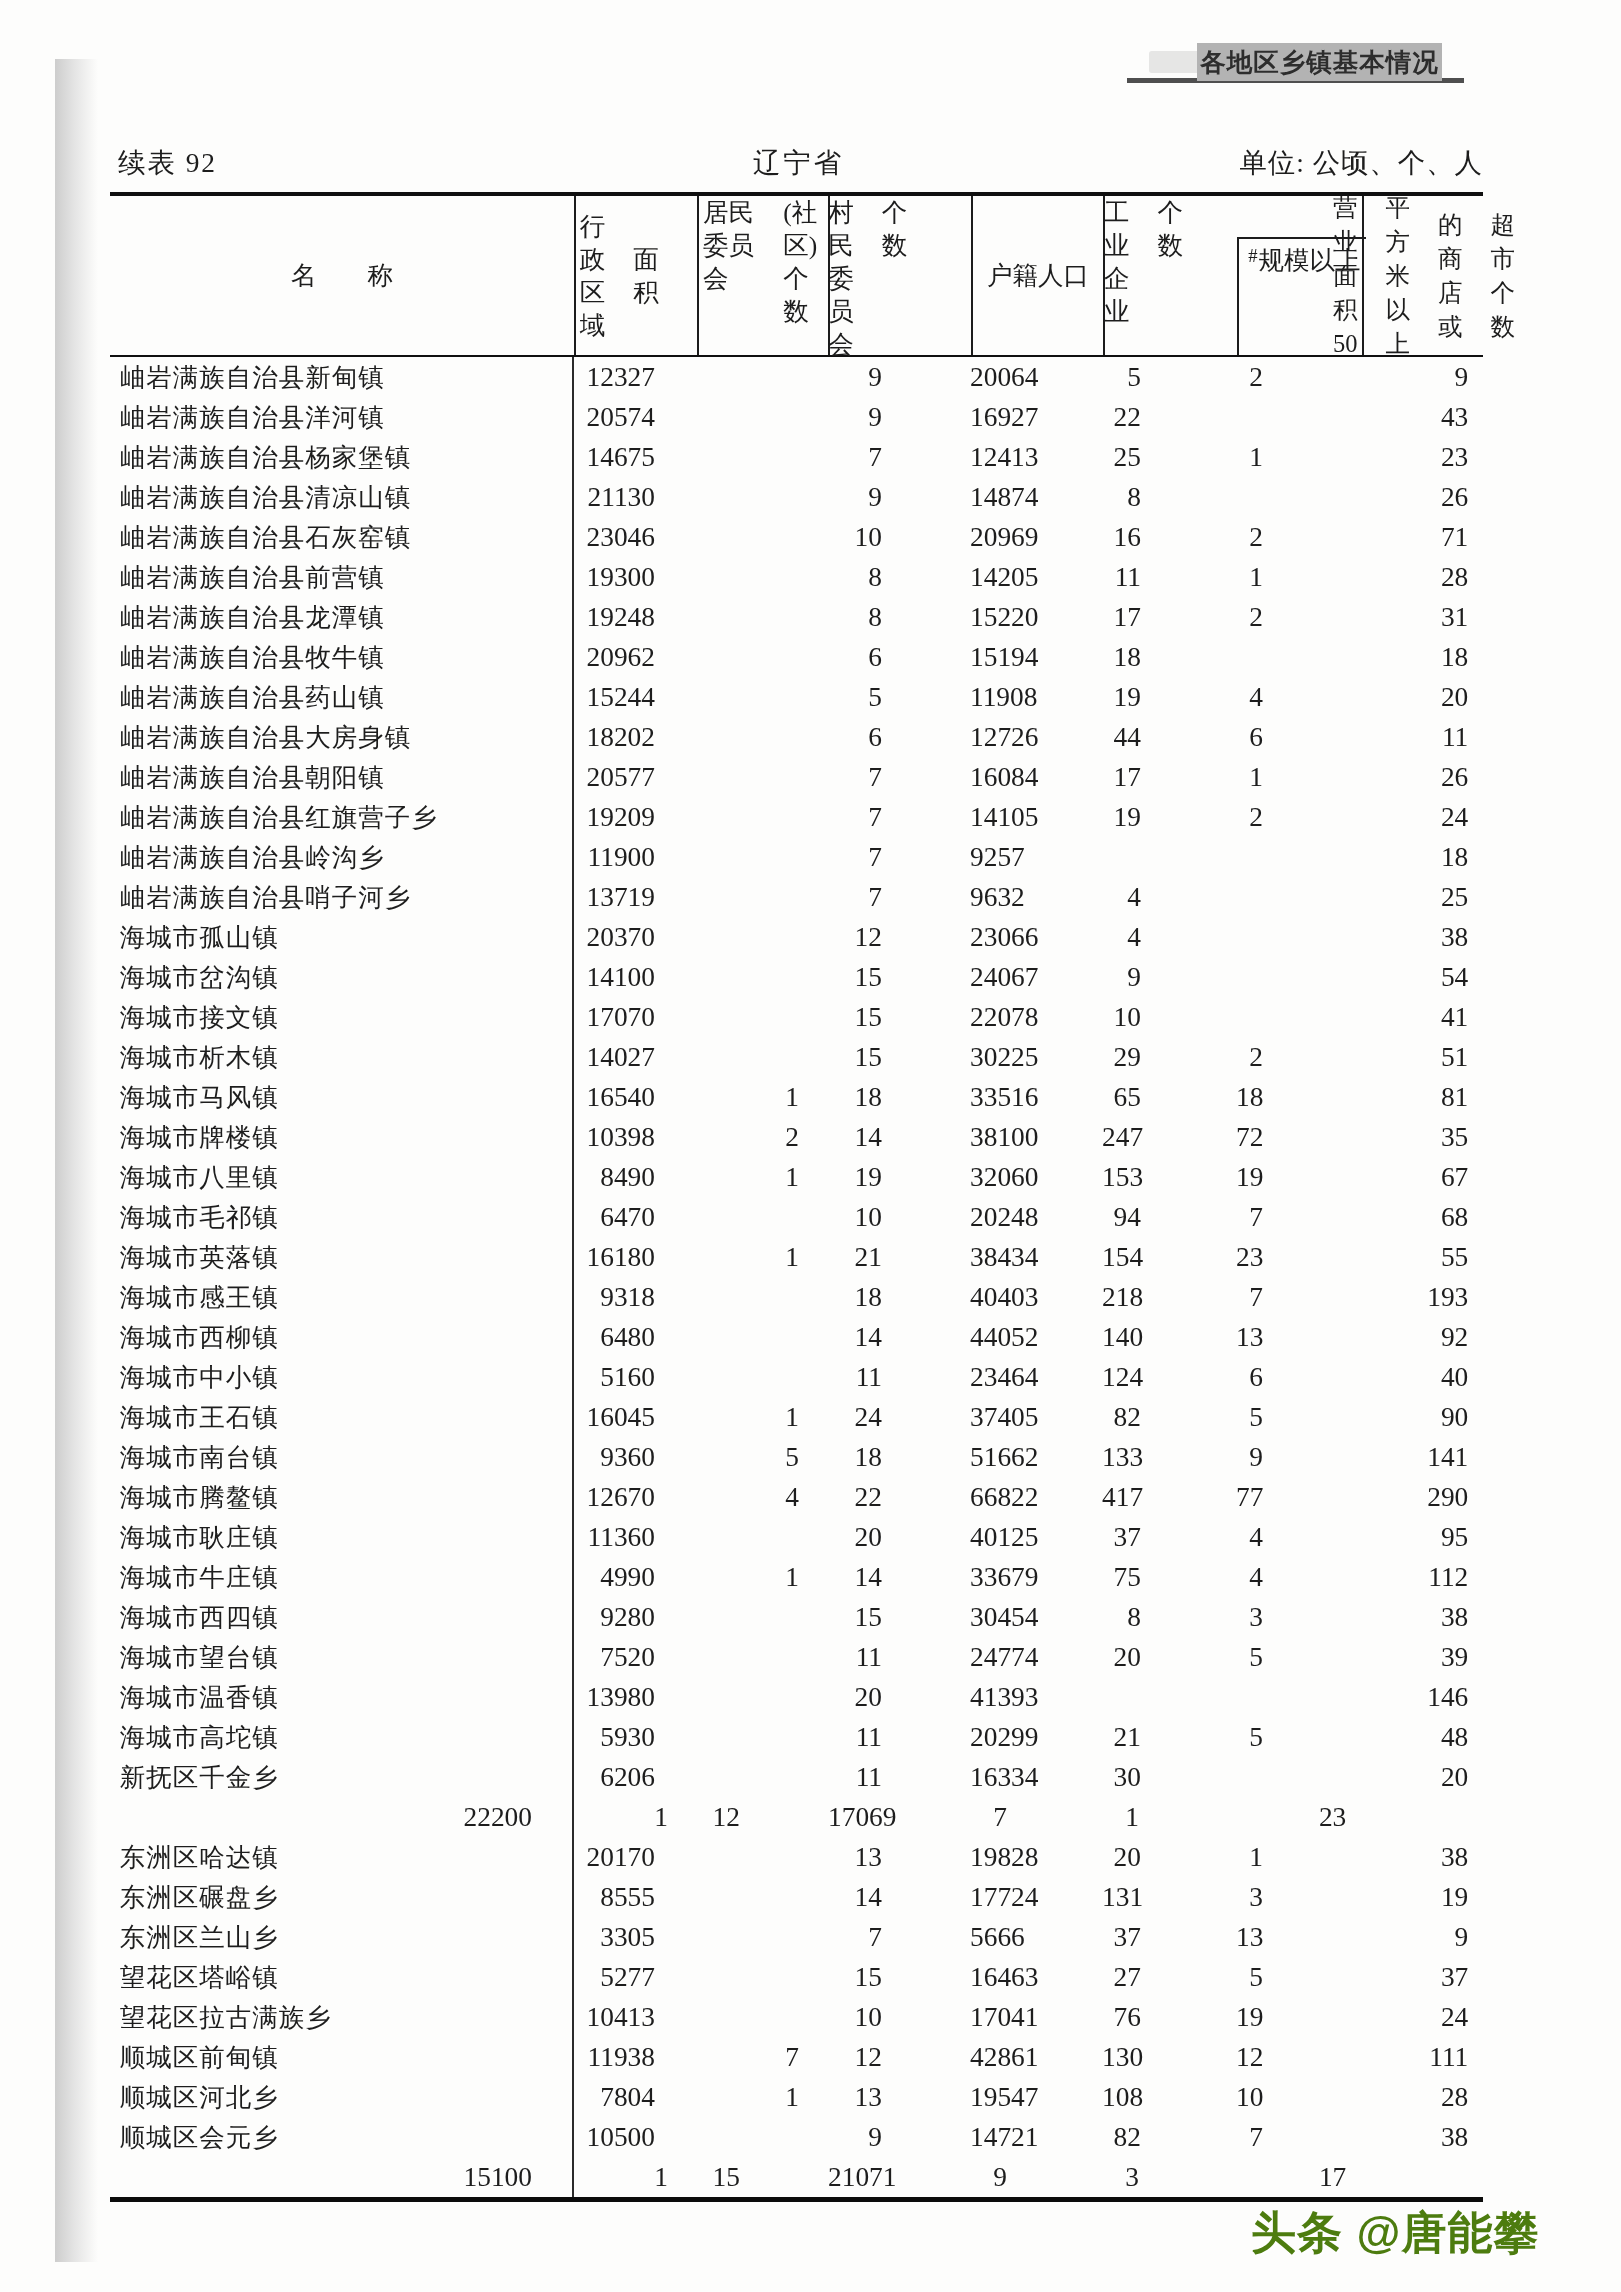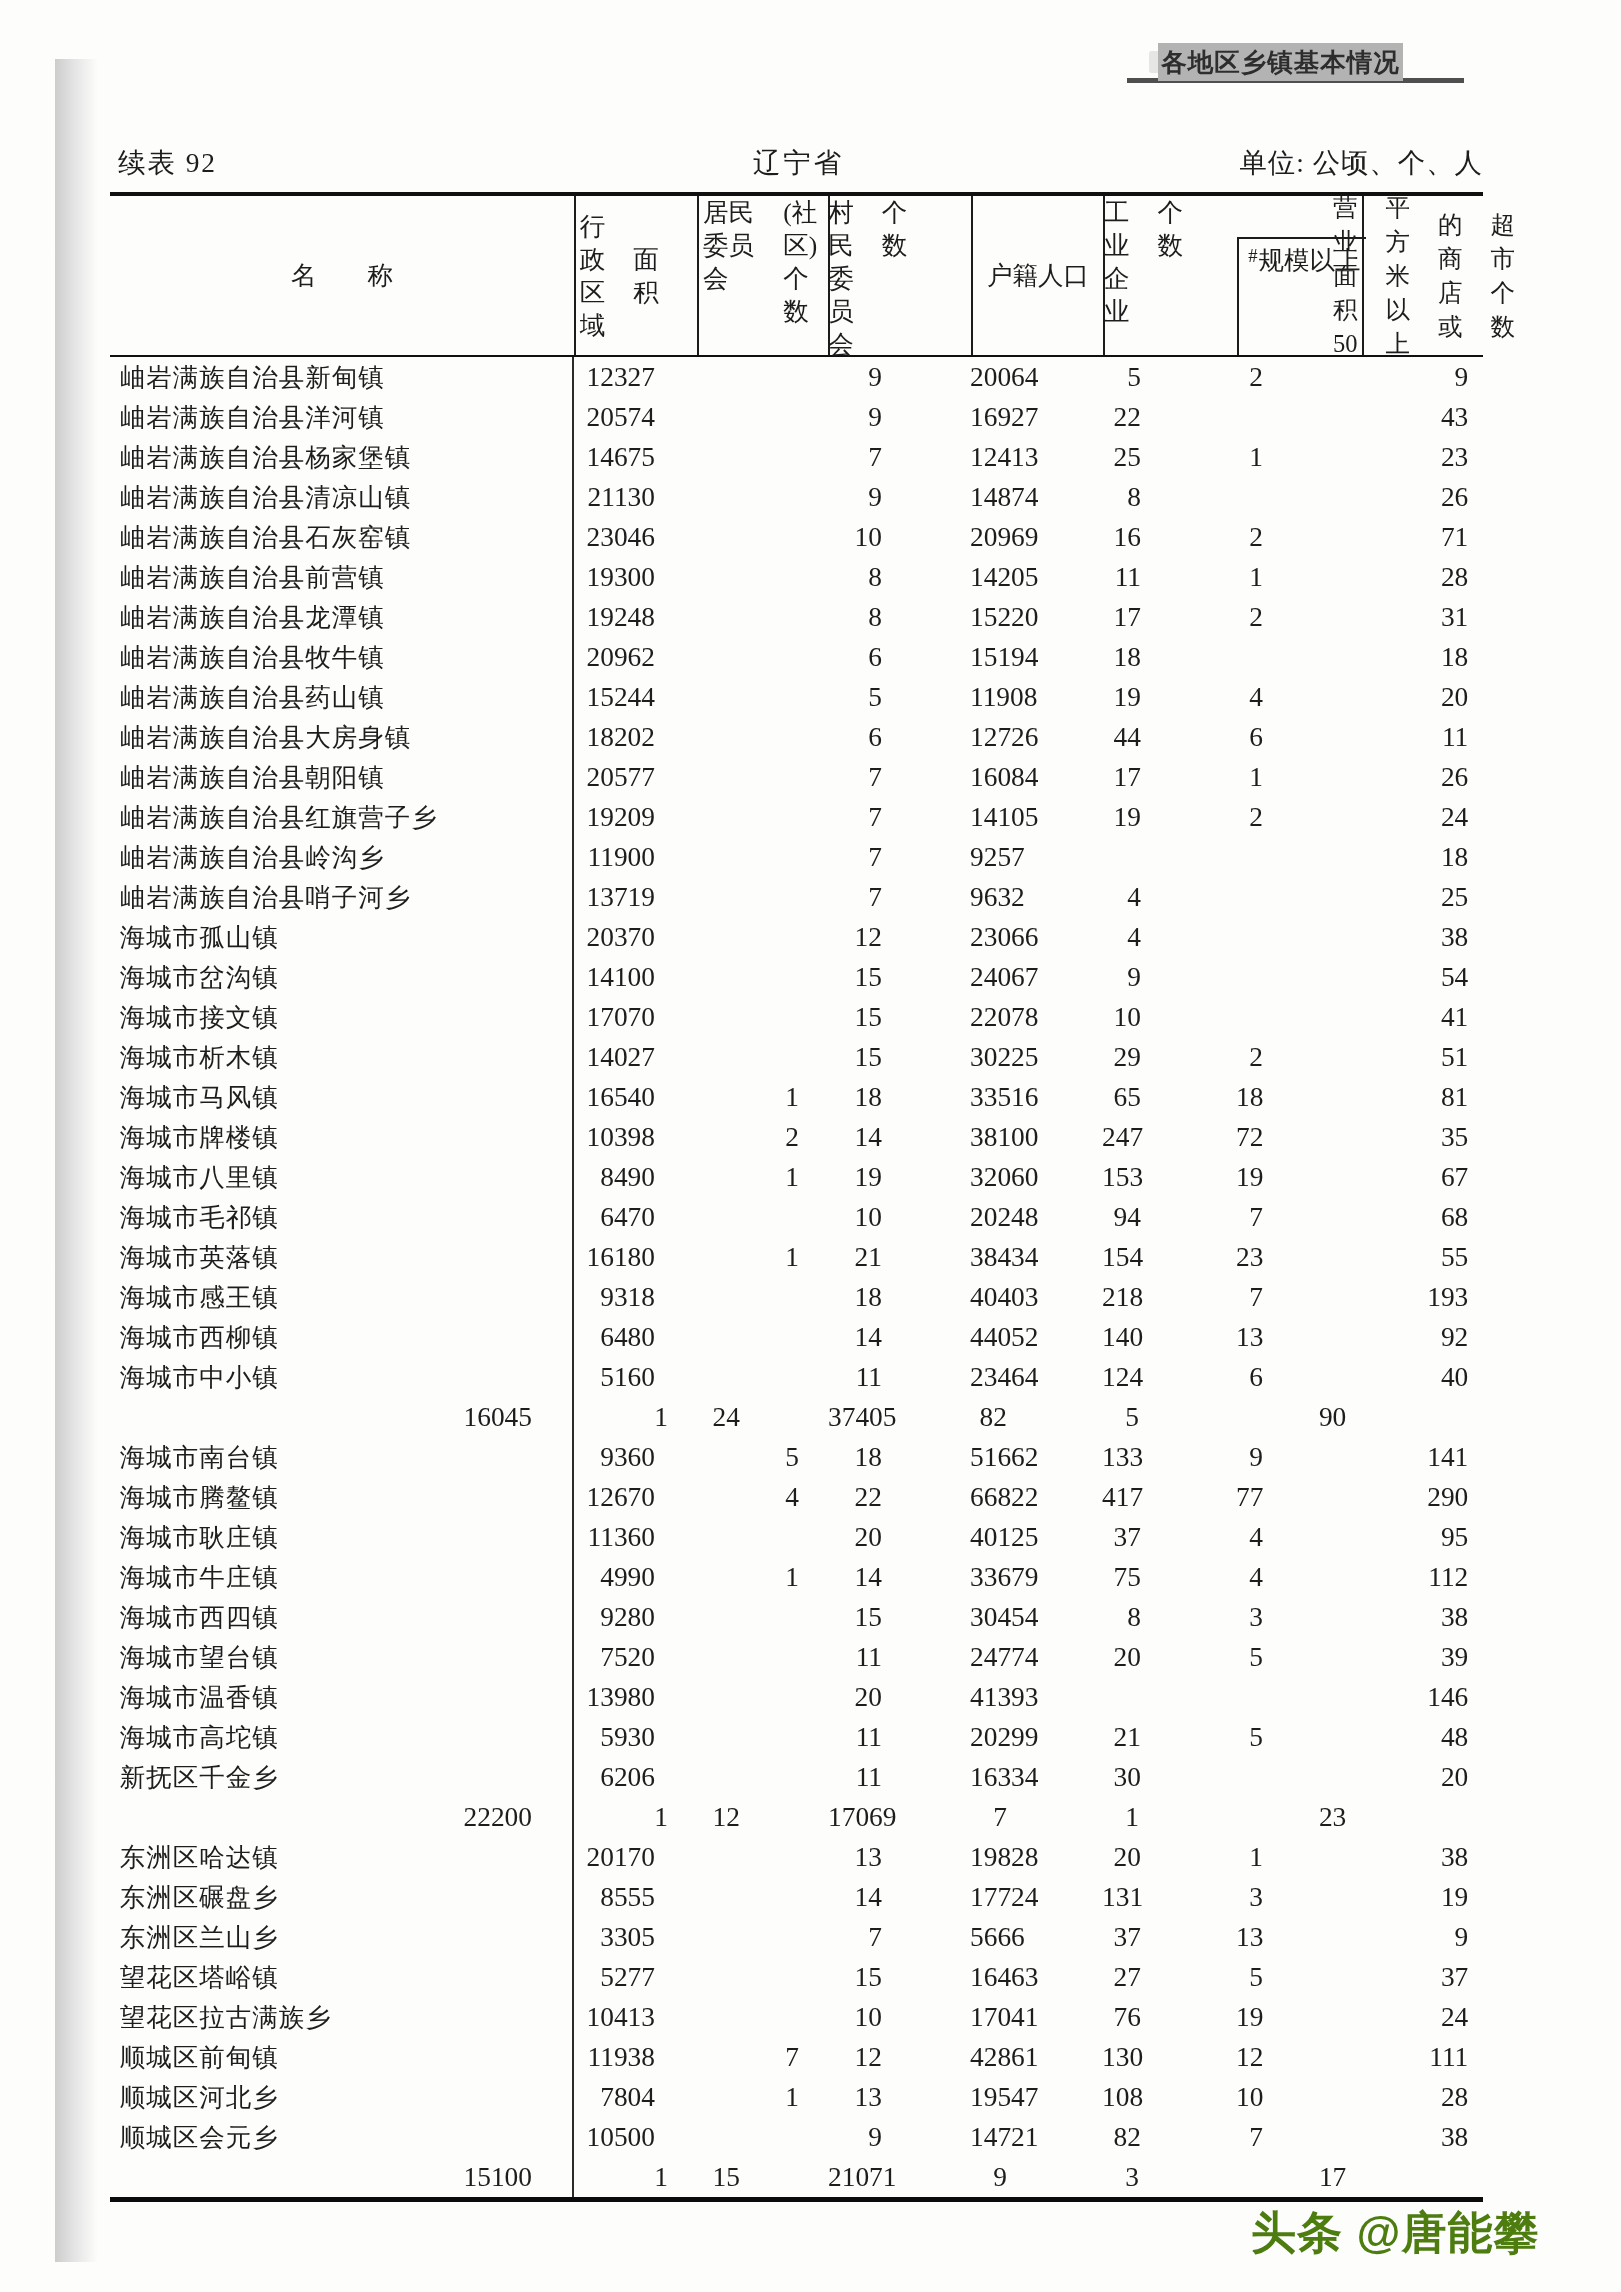--- a/index.html
+++ b/index.html
@@ -21,21 +21,21 @@
   .smudge{
     position:absolute;left:1149px;top:51px;width:61px;height:21.6px;
     background:#c9c9c9;opacity:.45;border-radius:2.9px;
   }
   
   .banner-underline{
     position:absolute;left:1127px;top:78px;width:337px;height:4.9px;
     background:#4f4f4f;
   }
   .banner{
-    position:absolute;left:1158px;top:43px;width:245px;height:38px;
+    position:absolute;left:1197px;top:43px;width:245px;height:38px;
     background:#b3b3b3;color:#2d2d2d;
     font-family:"Liberation Sans","DejaVu Sans",sans-serif;
     font-size:25.5px;font-weight:600;letter-spacing:1px;
     display:flex;align-items:center;justify-content:center;
   }
   
   .cont-label{position:absolute;left:118px;top:145px;font-size:27.4px;letter-spacing:2px;}
   .province{position:absolute;left:686px;top:145px;width:225px;text-align:center;font-size:27.4px;letter-spacing:2.9px;}
   .unit{position:absolute;right:138px;top:145px;font-size:27.4px;letter-spacing:1px;}
   
@@ -424,20 +424,21 @@
     <div class="c n area">5160</div>
     <div class="c n res"></div>
     <div class="c n vil">11</div>
     <div class="c n pop">23464</div>
     <div class="c n ind">124</div>
     <div class="c n scale">6</div>
     <div class="c n shops">40</div>
   </div>
 
   <div class="row">
+    <div class="c name">海城市王石镇</div>
     <div class="c n area">16045</div>
     <div class="c n res">1</div>
     <div class="c n vil">24</div>
     <div class="c n pop">37405</div>
     <div class="c n ind">82</div>
     <div class="c n scale">5</div>
     <div class="c n shops">90</div>
   </div>
 
   <div class="row">

